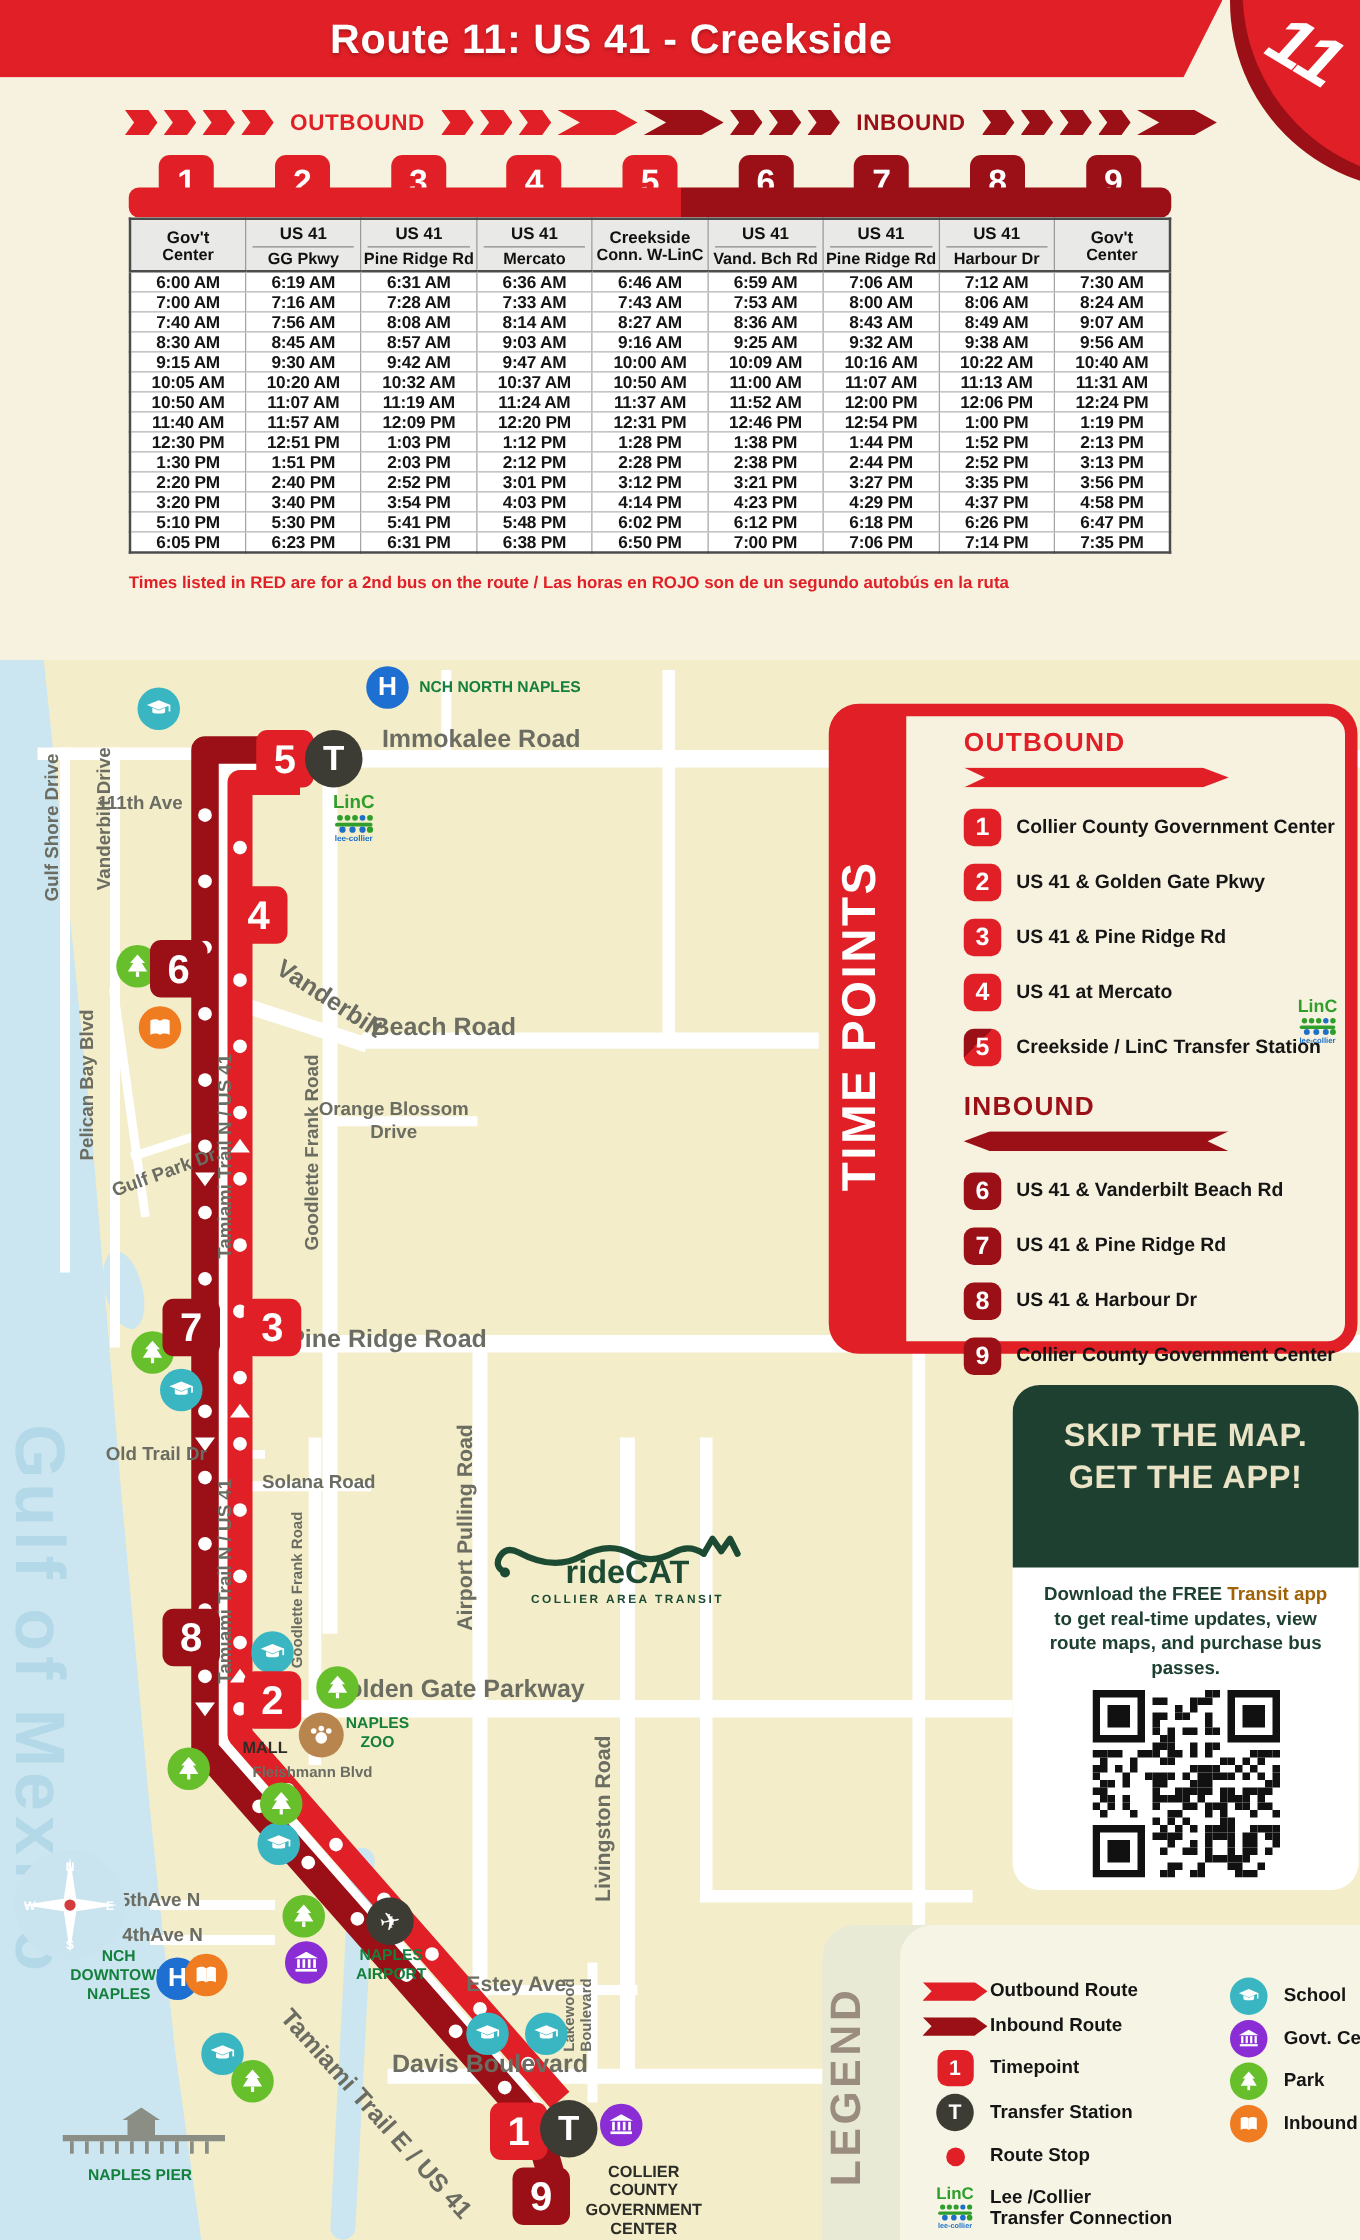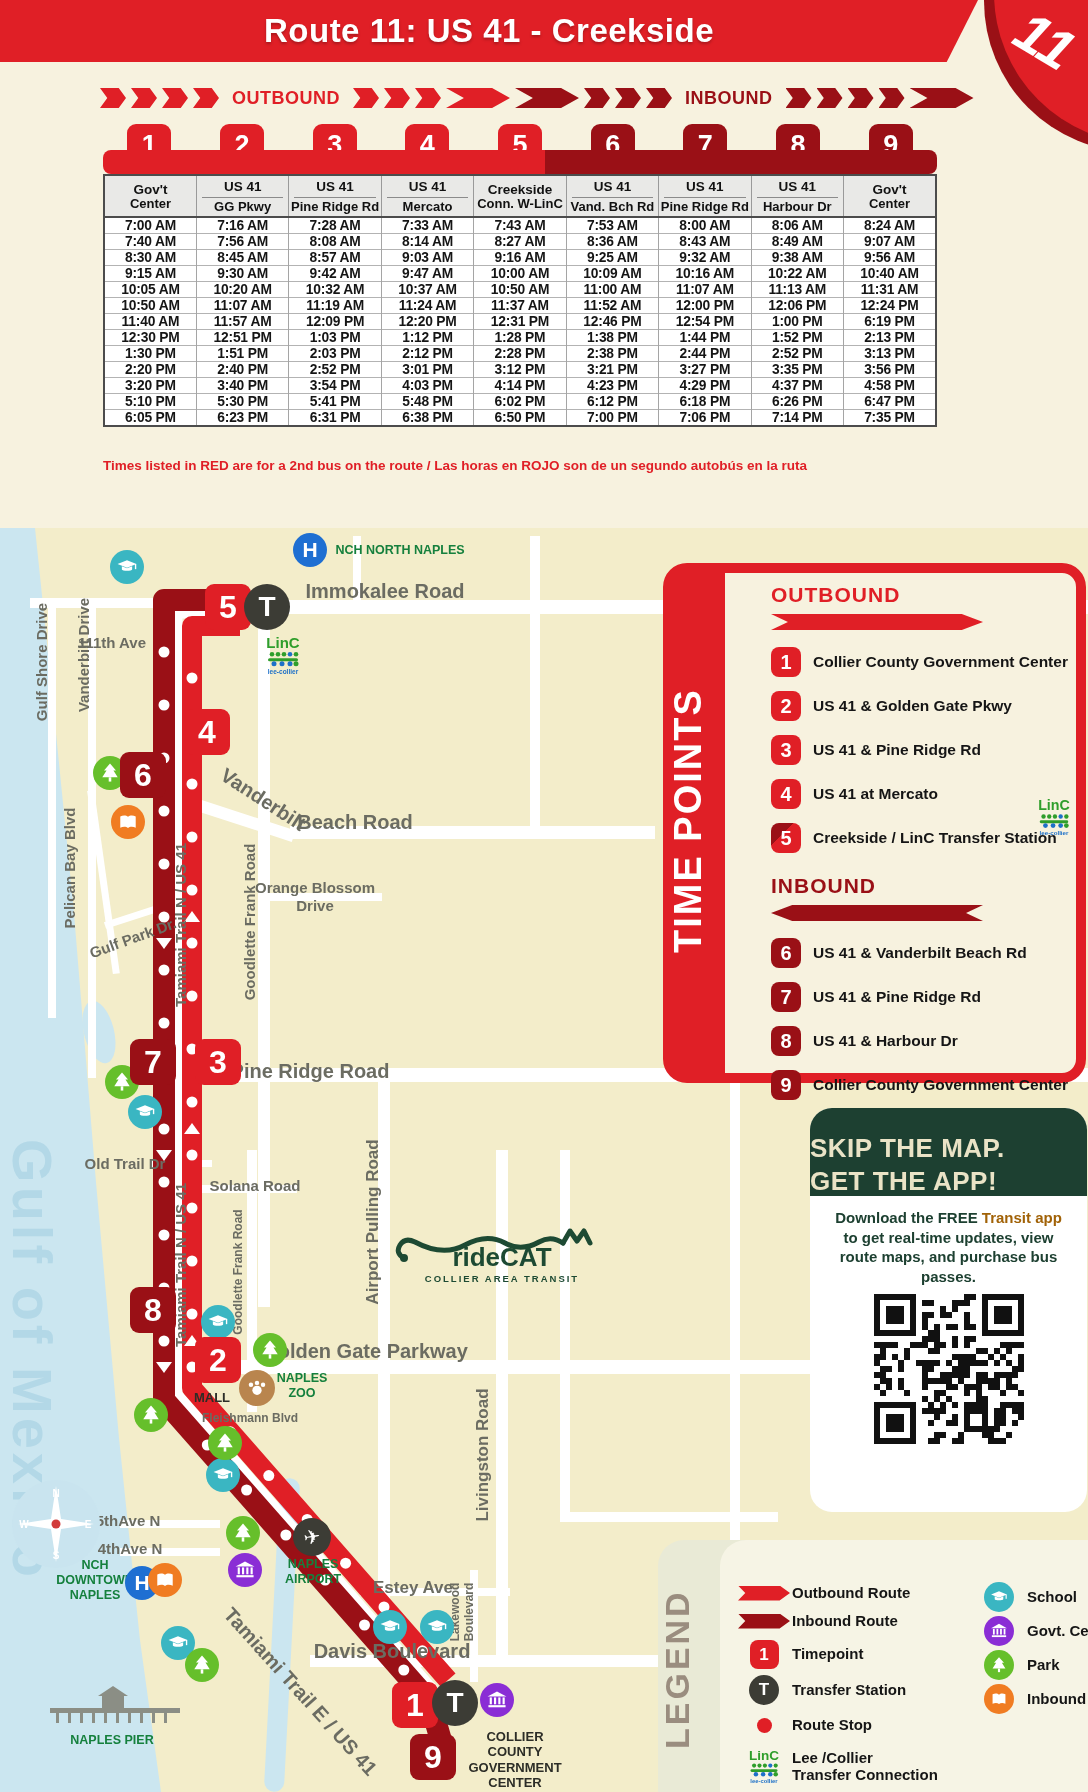--- a/index.html
+++ b/index.html
@@ -87,21 +87,21 @@
   .tp-item{display:flex;align-items:center;height:44px;}
   .tp-badge{width:30px;height:30px;border-radius:8px;color:#fff;font-weight:800;font-size:20px;line-height:30px;
     text-align:center;margin-right:12px;flex:none;}
   .tp-badge.split{background:linear-gradient(135deg,#9a1016 0 38%,#e01f26 38%);}
   .tp-label{font-weight:800;font-size:15.5px;color:#151515;}
   #tp-linc{position:absolute;right:4px;top:224px;}
 
   
   #app-box{position:absolute;left:810px;top:1108px;width:277px;height:404px;border-radius:22px;background:#fff;
     overflow:hidden;z-index:6;}
-  #app-head{height:88px;background:#1d4031;color:#eae3c6;font-weight:800;font-size:26px;text-align:left;
+  #app-head{height:146px;background:#1d4031;color:#eae3c6;font-weight:800;font-size:26px;text-align:center;
     padding-top:24px;line-height:1.25;letter-spacing:.5px;}
   #app-body{padding:12px 16px 0;font-weight:800;font-size:15px;color:#1d4031;text-align:center;line-height:1.3;}
   .app-highlight{color:#a16207;}
   #qr{display:block;margin:8px auto 0;}
 
   
   #legend-box{position:absolute;left:658px;top:1540px;width:430px;height:252px;background:#e9ead6;
     border-radius:26px 0 0 0;z-index:6;}
   #legend-inner{position:absolute;left:62px;top:0;right:0;height:100%;background:#f6f4e5;border-radius:26px 0 0 0;}
   #legend-title{position:absolute;left:0;top:24px;width:62px;height:210px;writing-mode:vertical-rl;
@@ -230,20 +230,31 @@
             <div class="th-div"></div>
             <div class="th-sub">Harbour Dr</div>
           </th>
           <th>
             <div class="th-top">Gov't</div>
             <div class="th-sub">Center</div>
           </th>
         </tr>
       </thead>
     <tbody>
+        <tr>
+          <td>6:00 AM</td>
+          <td>6:19 AM</td>
+          <td>6:31 AM</td>
+          <td>6:36 AM</td>
+          <td>6:46 AM</td>
+          <td>6:59 AM</td>
+          <td>7:06 AM</td>
+          <td>7:12 AM</td>
+          <td>7:30 AM</td>
+        </tr>
         <tr class="red">
           <td>7:00 AM</td>
           <td>7:16 AM</td>
           <td>7:28 AM</td>
           <td>7:33 AM</td>
           <td>7:43 AM</td>
           <td>7:53 AM</td>
           <td>8:00 AM</td>
           <td>8:06 AM</td>
           <td>8:24 AM</td>
@@ -305,21 +316,21 @@
         </tr>
         <tr class="red">
           <td>11:40 AM</td>
           <td>11:57 AM</td>
           <td>12:09 PM</td>
           <td>12:20 PM</td>
           <td>12:31 PM</td>
           <td>12:46 PM</td>
           <td>12:54 PM</td>
           <td>1:00 PM</td>
-          <td>6:19 PM</td>
+          <td>1:19 PM</td>
         </tr>
         <tr>
           <td>12:30 PM</td>
           <td>12:51 PM</td>
           <td>1:03 PM</td>
           <td>1:12 PM</td>
           <td>1:28 PM</td>
           <td>1:38 PM</td>
           <td>1:44 PM</td>
           <td>1:52 PM</td>

